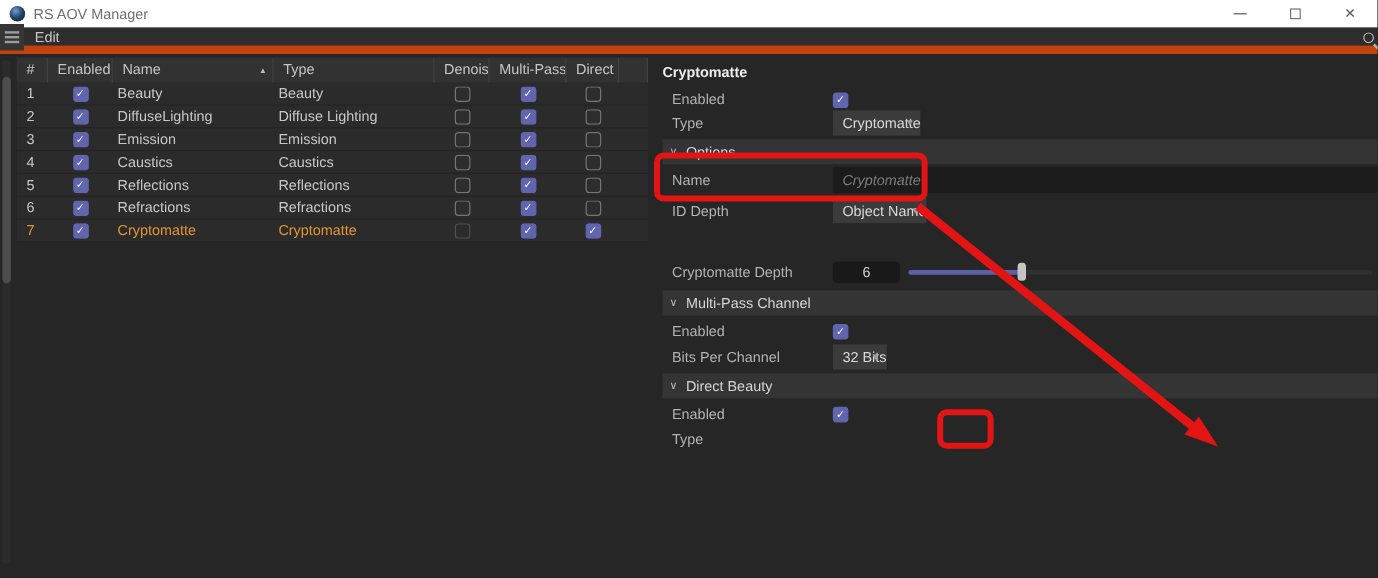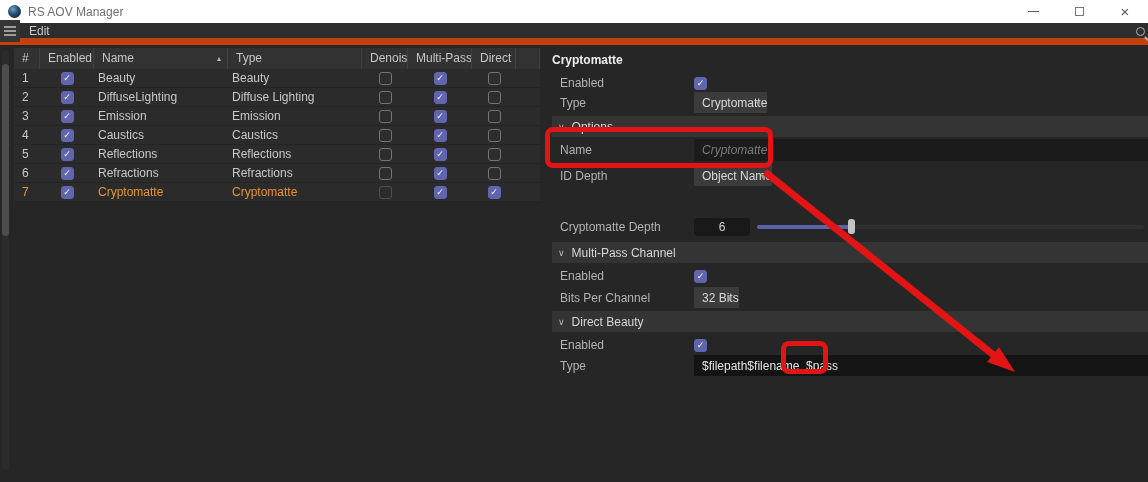--- a/index.html
+++ b/index.html
@@ -392,21 +392,20 @@
 
     <div class="prow" style="top:290px;height:20px;">
       <span class="plabel">Enabled</span>
       <span class="cb on" style="position:absolute;left:154px;">
           <span class="ck">✓</span>
         </span>
     </div>
 
     <div class="prow" style="top:310px;height:21px;">
       <span class="plabel">Type</span>
-      <div class="ctrl"><input class="tinput pathin" value="$filepath$filename_$pass" style=""></div>
     </div>
 
   </div>
 </div>
 
 <div class="ann" id="annbox1"></div>
 <div class="ann" id="annbox2"></div>
 <svg class="arrow-overlay" viewBox="0 0 1148 482" xmlns="http://www.w3.org/2000/svg">
   <line x1="765" y1="172" x2="996" y2="357" stroke="#e31414" stroke-width="7"></line>
   <polygon points="1015,372 987,362 999,347" fill="#e31414"></polygon>

